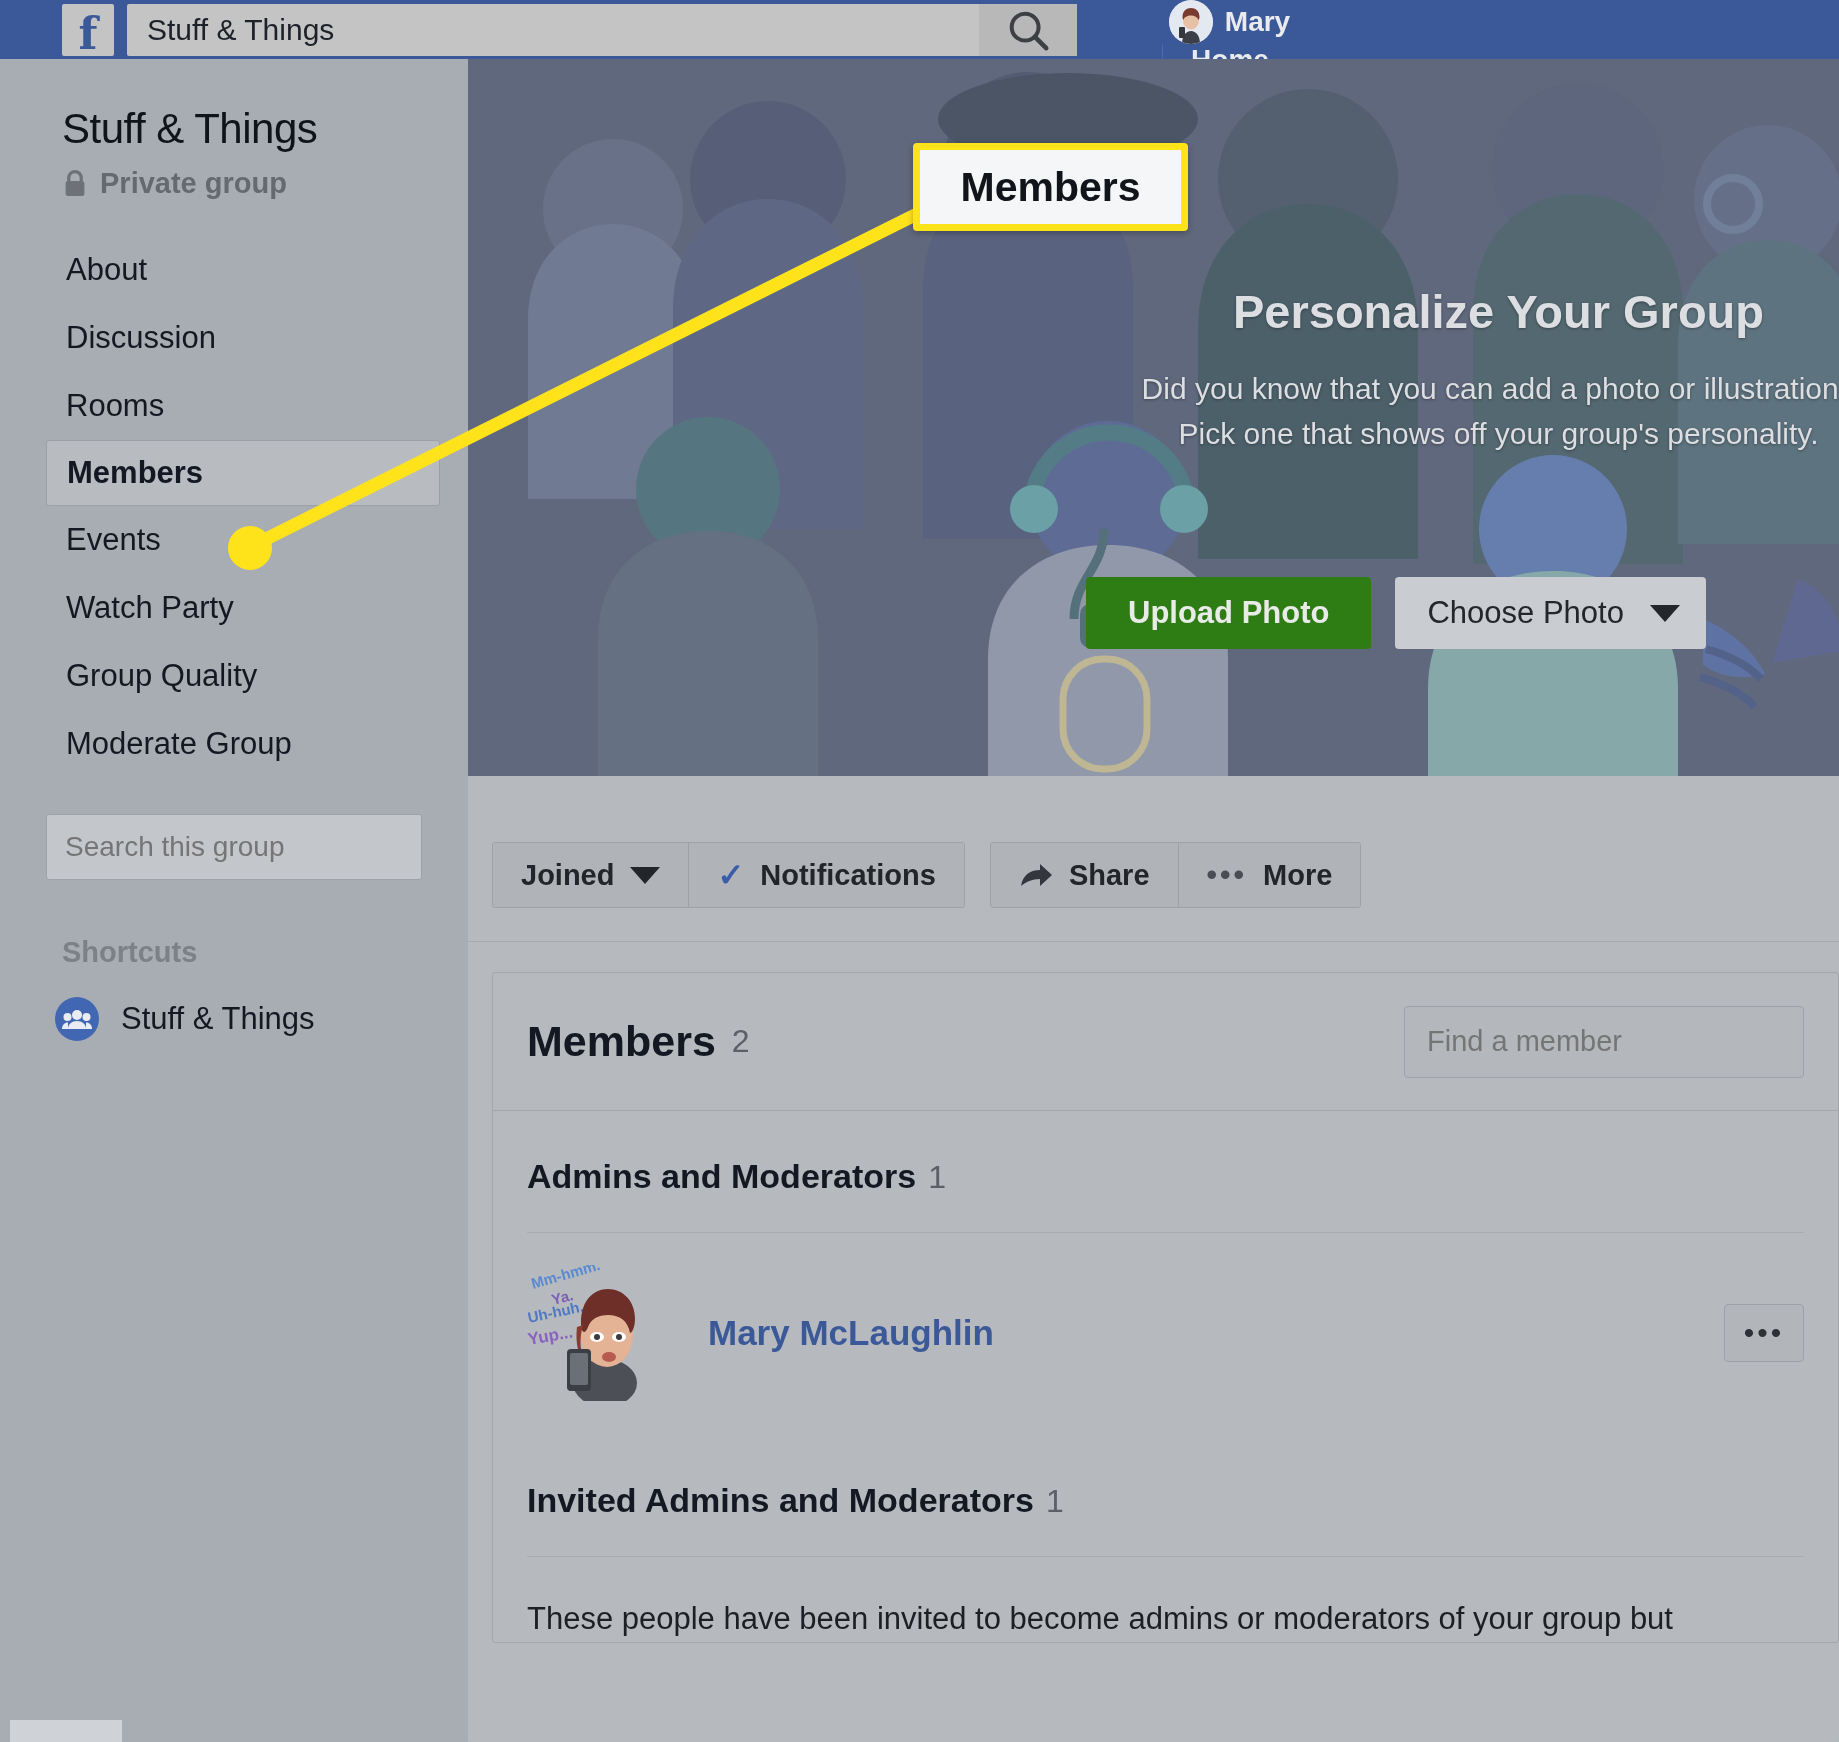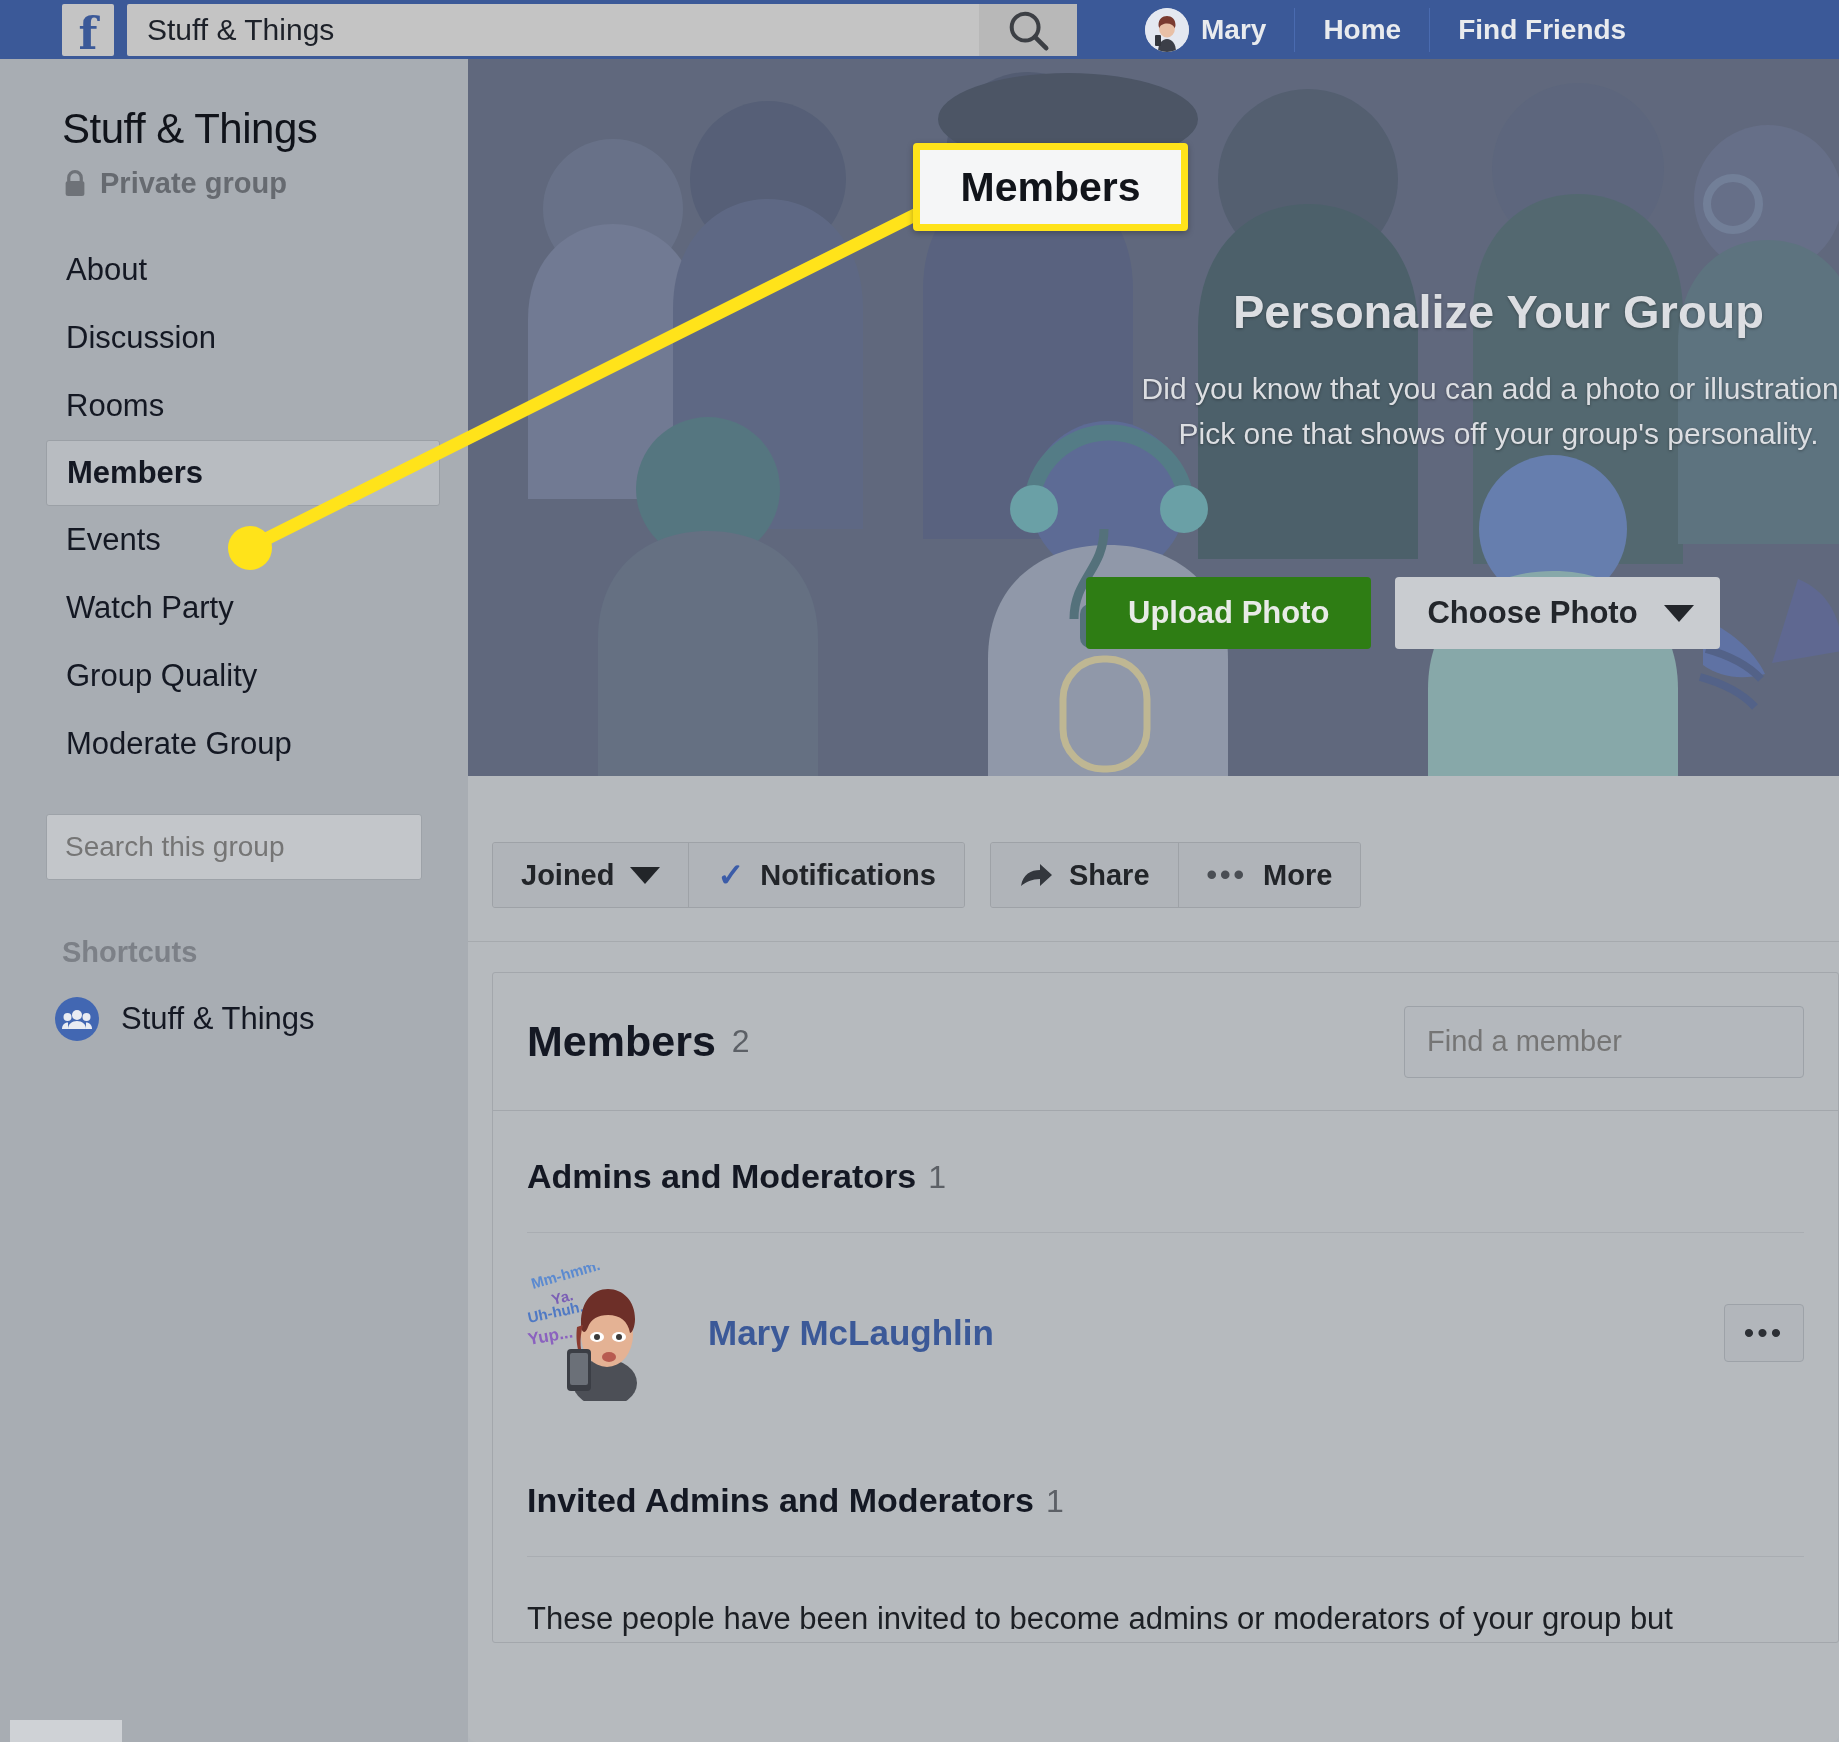--- a/index.html
+++ b/index.html
@@ -36,21 +36,21 @@
     flex: 1; border: none; outline: none; background: transparent;
     font-family: "Liberation Sans", sans-serif;
     font-size: 30px; color: #1d2129; padding-left: 20px;
   }
   .search-btn {
     width: 98px; height: 52px; background: #b8b8b8;
     display:flex; align-items:center; justify-content:center; cursor: pointer;
   }
   .magnifier { display:block; }
 
-  .nav-right { display: flex; align-items: center; height: 59px; margin-left: 40px; }
+  .nav-right { display: flex; align-items: center; height: 59px; margin-left: 40px; flex-direction: column; }
   .nav-item {
     color: #e9ebee; font-size: 28px; font-weight: bold;
     padding: 0 28px; height: 44px; display: flex; align-items: center;
     border-left: 1px solid #4a6bb0; cursor: pointer; white-space: nowrap;
   }
   .nav-item.first { border-left: none; }
   .nav-avatar {
     width: 44px; height: 44px; border-radius: 50%;
     background: #dfe3ee; overflow: hidden; position: relative; flex: 0 0 auto;
     margin-right: 12px;
@@ -117,21 +117,21 @@
   }
   .cover-h1 { font-size: 47px; font-weight: bold; text-shadow: 0 1px 3px rgba(0,0,0,.35); white-space: nowrap;}
   .cover-p { font-size: 30px; margin-top: 30px; line-height: 1.3; text-shadow: 0 1px 3px rgba(0,0,0,.35); white-space: nowrap;}
   .cover-btns { position: absolute; left: 618px; top: 518px; display:flex; gap: 24px; }
   .btn-upload {
     background: #2e7d14; color: #e8ebe7; font-size: 31px; font-weight: bold;
     padding: 18px 42px; border-radius: 4px; cursor: pointer; border: none;
     font-family: "Liberation Sans", sans-serif;
   }
   .btn-choose {
-    background: #c9ccd0; color: #23262b; font-size: 31px; font-weight: bold;
+    background: #c9ccd0; color: #23262b; font-size: 31px; font-weight: normal;
     padding: 18px 26px 18px 32px; border-radius: 4px; cursor: pointer;
     display: flex; align-items: center; gap: 26px; border: none;
     font-family: "Liberation Sans", sans-serif;
   }
   .caret-d { width:0;height:0;border-left:15px solid transparent;border-right:15px solid transparent;border-top:17px solid #23262b; }
 
   
   .toolstrip {
     position: absolute; left: 0; top: 717px; width: 1371px; height: 166px;
     background: #b6babe; border-bottom: 1px solid #a6aaae;

